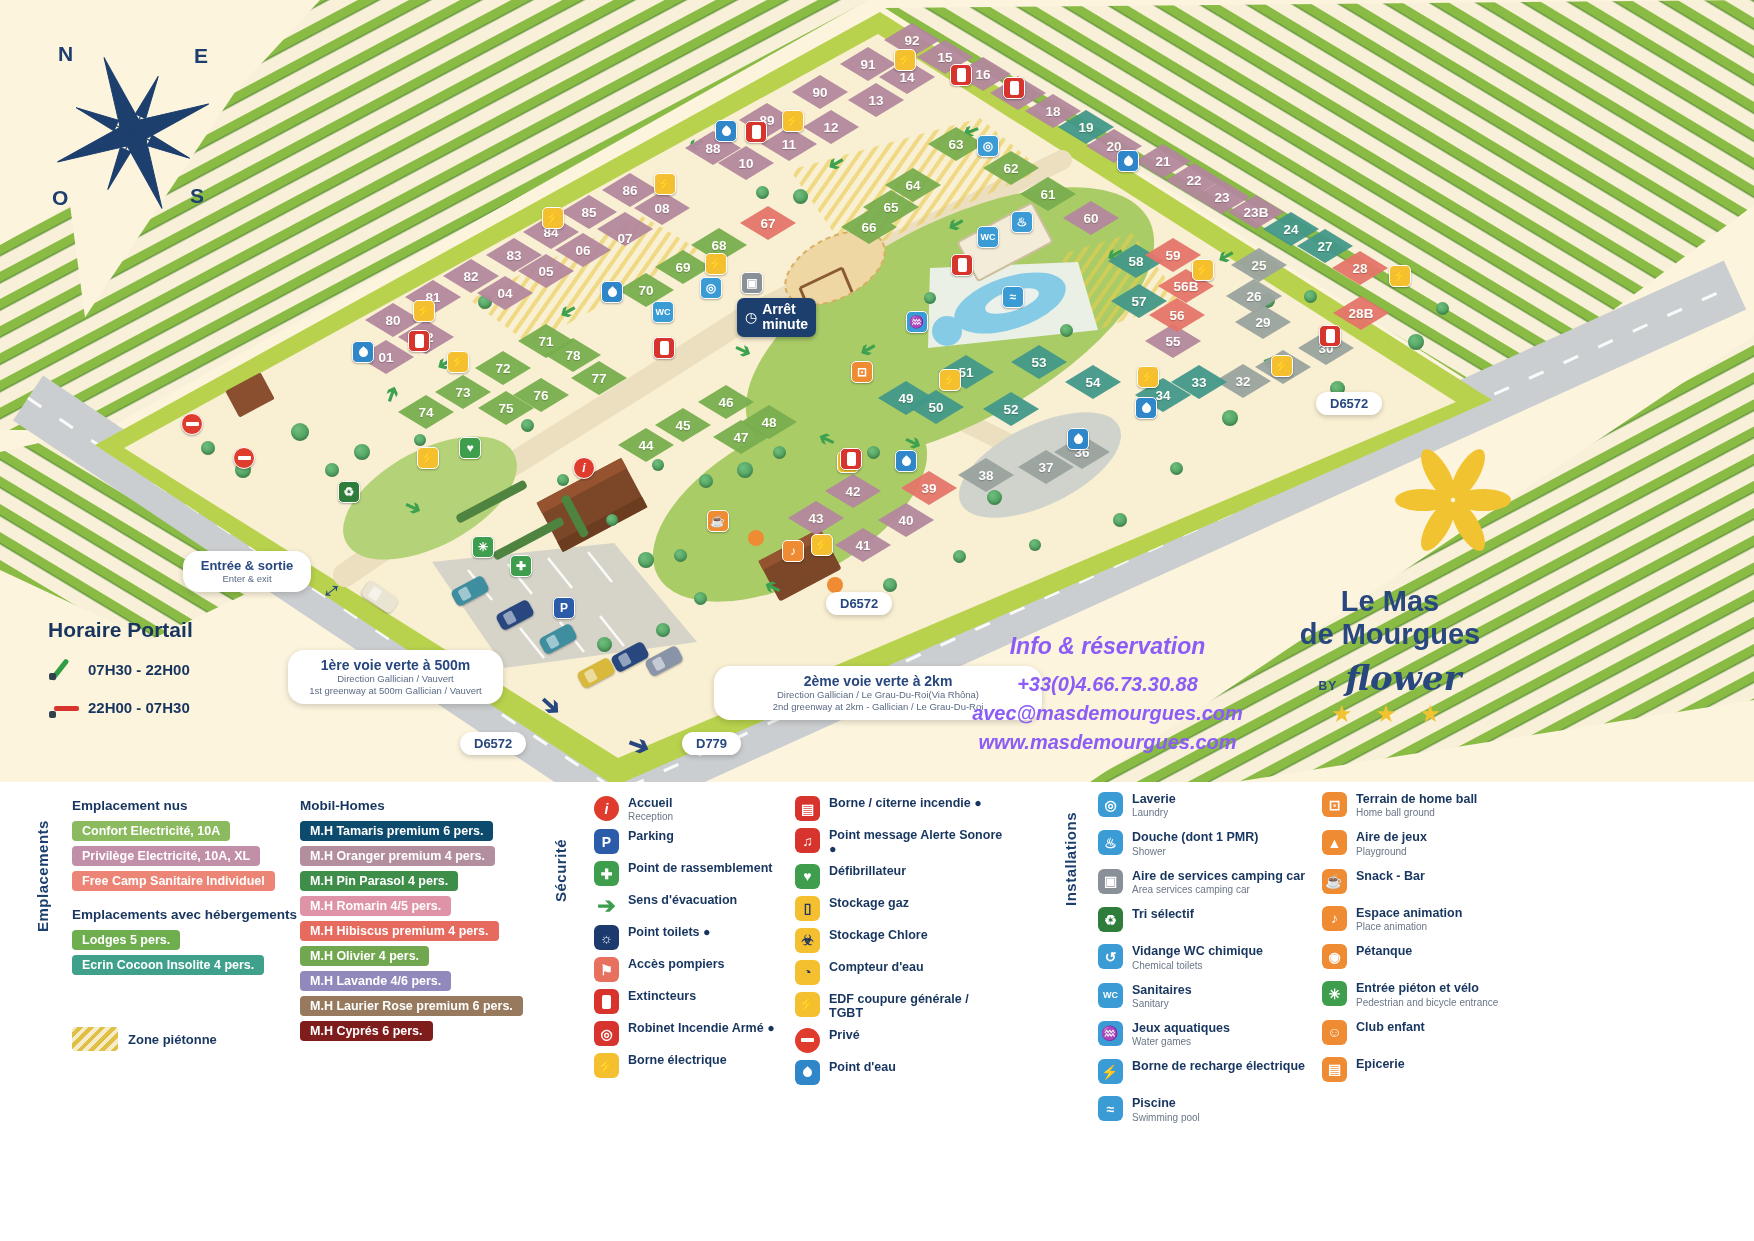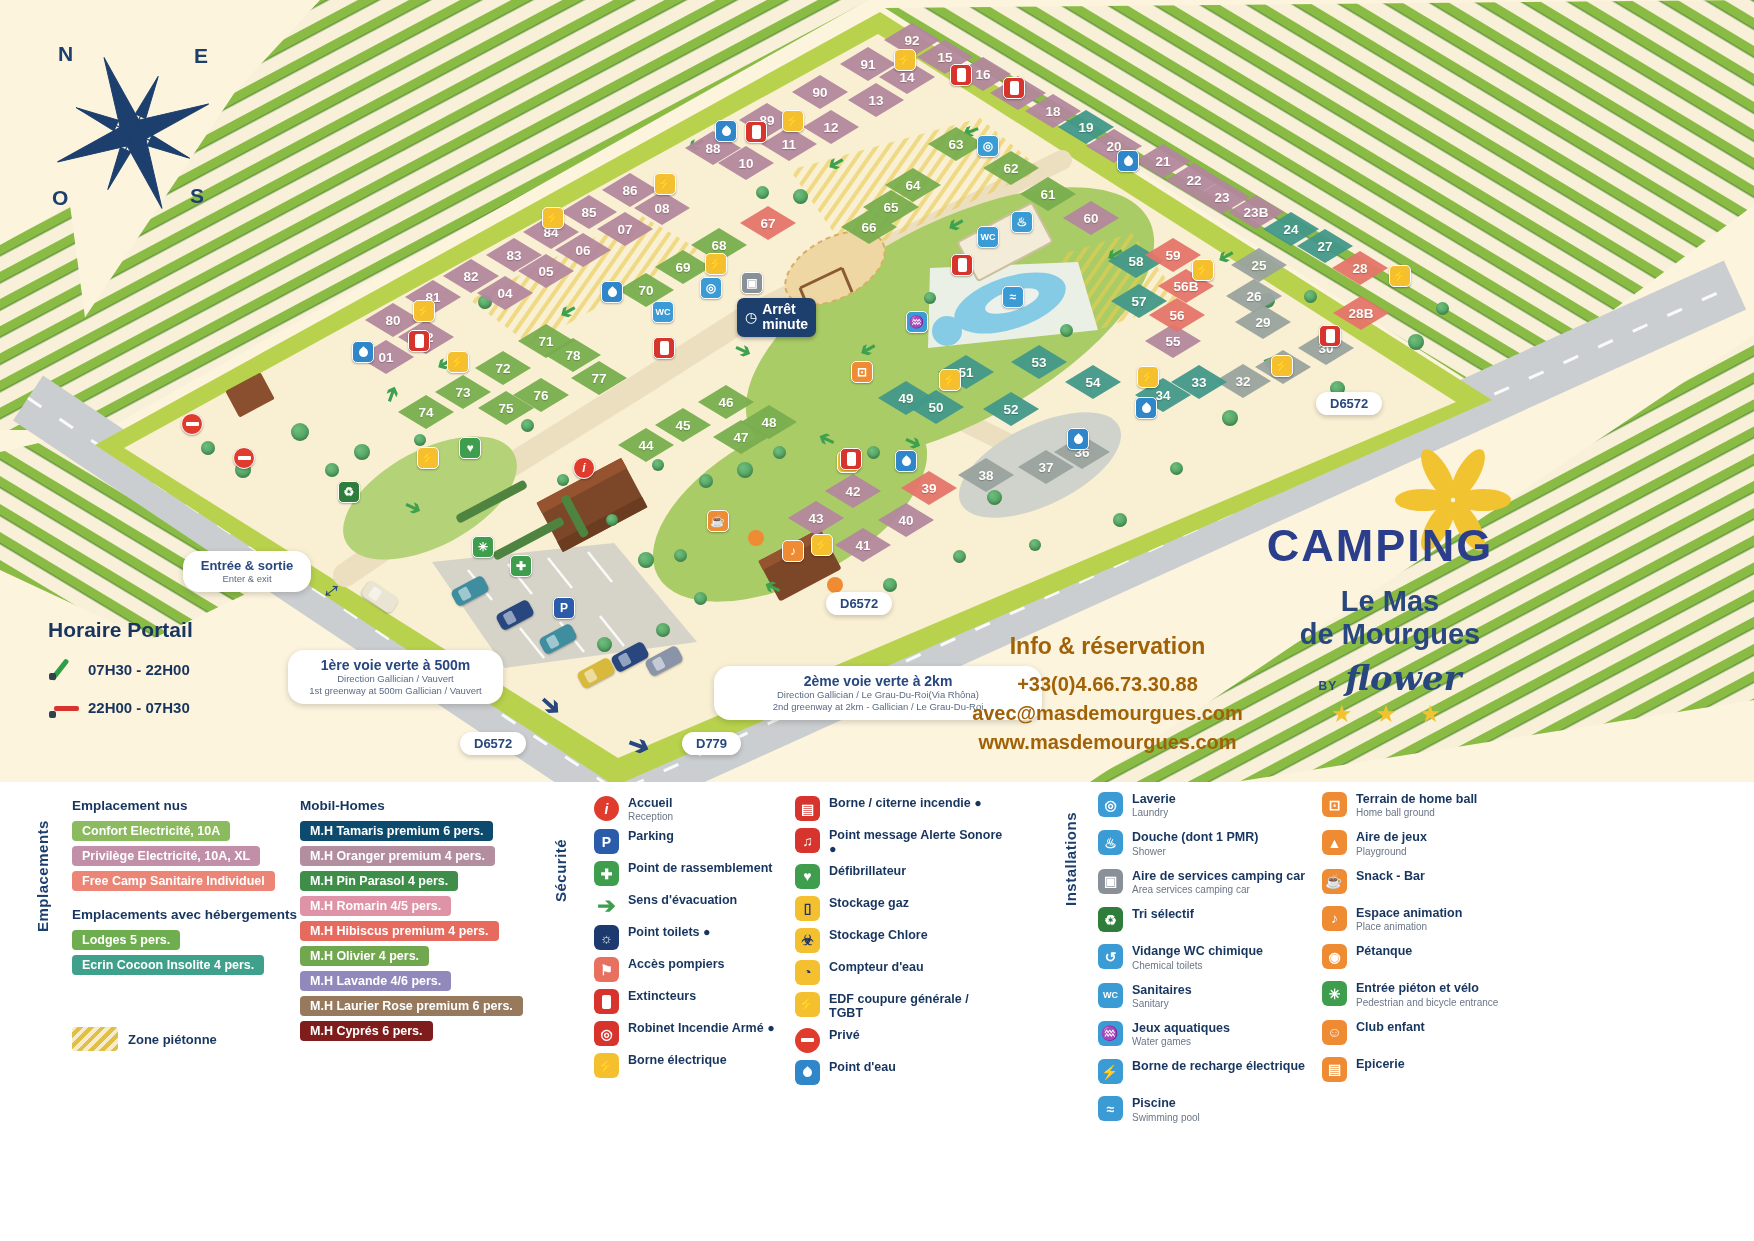--- a/index.html
+++ b/index.html
@@ -60,21 +60,21 @@
   .arret .clk { font-size:14px; }
   .arret .tx { font-size:14px; font-weight:bold; line-height:1.1; }
 
   .horaire-title { font-weight:bold; color:#17355e; font-size:21px; margin-bottom:14px; }
   .horaire-row { display:flex; align-items:center; gap:10px; margin-bottom:12px; font-weight:bold; color:#17355e; font-size:15px; }
   .gate { position:relative; width:30px; height:26px; display:inline-block; flex:none; }
   .gate::after { content:""; position:absolute; left:1px; bottom:2px; width:7px; height:7px; background:#33414f; border-radius:2px; }
   .g-open::before { content:""; position:absolute; left:6px; top:20px; width:25px; height:5px; background:#2f9e44; border-radius:2px; transform:rotate(-52deg); transform-origin:left bottom; }
   .g-closed::before { content:""; position:absolute; left:6px; top:12px; width:25px; height:5px; background:#d6342c; border-radius:2px; }
 
-  .info-block { text-align:center; color:#a16207; }
+  .info-block { text-align:center; color:#8b5cf6;font-style:italic; }
   .info-block .it { font-weight:bold; font-size:23px; margin-bottom:10px; }
   .info-block .il { font-weight:bold; font-size:20px; line-height:1.45; }
 
   .brand-camping { font-weight:800; font-size:45px; color:#2b3e8c; letter-spacing:2px; text-align:center; }
   .brand-name { font-weight:bold; font-size:29px; color:#27477e; text-align:center; }
   .brand-by { text-align:center; color:#27477e; }
   .brand-by .by { font-size:12px; font-weight:bold; letter-spacing:1px; vertical-align:middle; }
   .brand-by .fl { font-family:"DejaVu Serif", serif; font-style:italic; font-weight:bold; font-size:34px; margin-left:8px; }
   .brand-stars { text-align:center; color:#f2c330; font-size:24px; letter-spacing:8px; }
 
@@ -249,21 +249,21 @@
       </div>
       <div class="pitch c-mauve" style="left: 477px; top: 276px;">
         <span>04</span>
       </div>
       <div class="pitch c-mauve" style="left: 518px; top: 254px;">
         <span>05</span>
       </div>
       <div class="pitch c-mauve" style="left: 555px; top: 233px;">
         <span>06</span>
       </div>
-      <div class="pitch c-mauve" style="left: 597px; top: 212px;">
+      <div class="pitch c-mauve" style="left: 597px; top: 212px; align-items: flex-end;">
         <span>07</span>
       </div>
       <div class="pitch c-mauve" style="left: 634px; top: 191px;">
         <span>08</span>
       </div>
       <div class="pitch c-mauve" style="left: 718px; top: 146px;">
         <span>10</span>
       </div>
       <div class="pitch c-mauve" style="left: 761px; top: 127px;">
         <span>11</span>
@@ -639,21 +639,20 @@
   <svg class="ov" style="left:1388px;top:438px;z-index:4" width="130" height="125" viewBox="0 0 130 125">
     <g fill="#f2c330">
       <ellipse cx="95" cy="62" rx="28" ry="11" transform="rotate(0 65 62)"></ellipse>
       <ellipse cx="95" cy="62" rx="28" ry="11" transform="rotate(60 65 62)"></ellipse>
       <ellipse cx="95" cy="62" rx="28" ry="11" transform="rotate(120 65 62)"></ellipse>
       <ellipse cx="95" cy="62" rx="28" ry="11" transform="rotate(180 65 62)"></ellipse>
       <ellipse cx="95" cy="62" rx="28" ry="11" transform="rotate(240 65 62)"></ellipse>
       <ellipse cx="95" cy="62" rx="28" ry="11" transform="rotate(300 65 62)"></ellipse>
     </g>
   </svg>
-  <div class="ov brand-camping" style="left:1250px;top:520px;width:260px">CAMPING</div>
   <div class="ov brand-name" style="left:1270px;top:585px;width:240px">Le Mas</div>
   <div class="ov brand-name" style="left:1270px;top:618px;width:240px">de Mourgues</div>
   <div class="ov brand-by" style="left:1270px;top:658px;width:240px">
     <span class="by">BY</span><span class="fl">flower</span>
   </div>
   <div class="ov brand-stars" style="left:1270px;top:700px;width:240px">★ ★ ★</div>
 
   <div class="legend">
     <div class="vlabel" style="left:34px;top:150px">Emplacements</div>
     <div class="lcol" style="left:72px;top:16px;width:240px">

